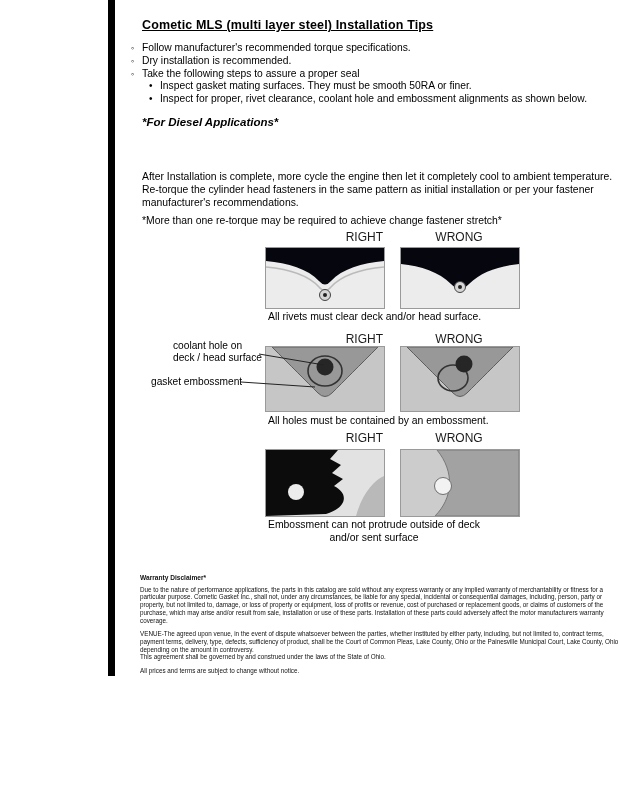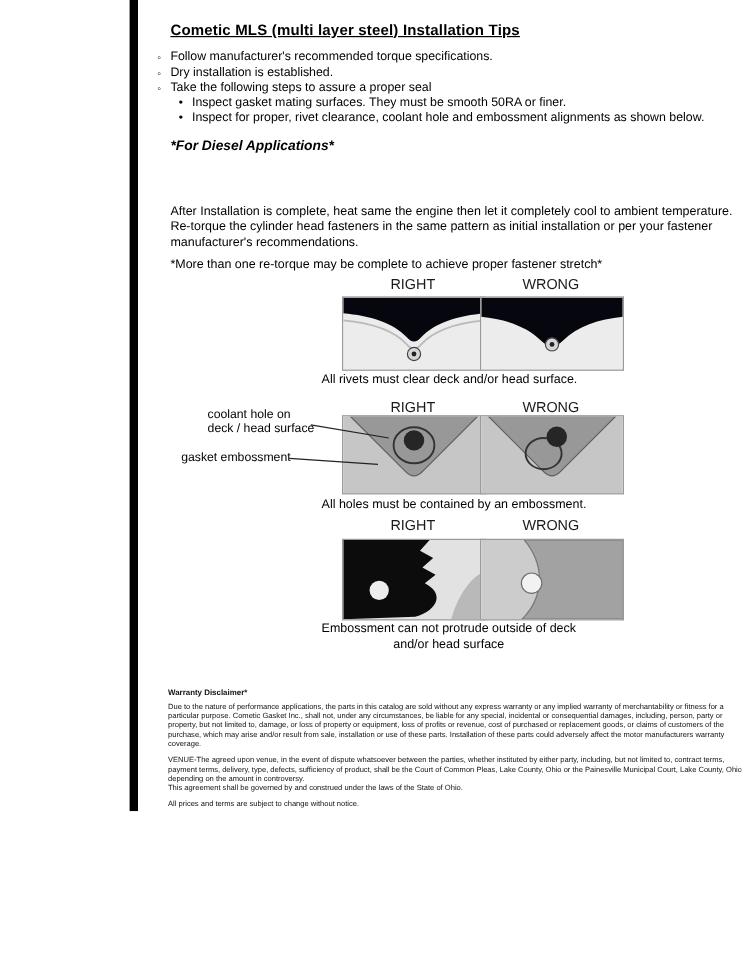--- a/index.html
+++ b/index.html
@@ -21,21 +21,21 @@
   .tip-row.l2 .m { font-size:10px; }
 
   .diesel-h { position:absolute; left:110px; top:116px; font-size:11.5px; font-weight:700;font-style:italic; }
   .para { position:absolute; left:110px; width:474px; font-size:10.4px; line-height:13px; }
   .diesel-p1 { top:134px; }
   .diesel-p2 { top:170px; }
   .diesel-note { top:214px; }
 
   .diagrams { position:absolute; left:95px; top:230px; width:500px; height:335px; }
   .hdr { position:absolute; width:118px; text-align:center; font-size:12px; color:#1a1a1a; }
-  .col-r { left:158px; } .col-w { left:273px; }
+  .col-r { left:138px;text-align:right; } .col-w { left:273px; }
   .r1h { top:0; } .r2h { top:102px; } .r3h { top:201px; }
   .panel { position:absolute; width:118px; border:1px solid #9a9a9a; background:#e8e8e8; overflow:hidden; }
   .panel svg { display:block; }
   .r1p { top:17px; height:60px; }
   .r2p { top:116px; height:64px; }
   .r3p { top:219px; height:66px; }
   .caption { position:absolute; left:141px; font-size:10.4px; line-height:12.5px; white-space:pre-line;text-align:center; }
   .cap1 { top:81px; } .cap2 { top:185px; } .cap3 { top:289px; }
   .lbl { position:absolute; font-size:10.2px; line-height:12px; white-space:pre-line; }
   .lbl-coolant { left:46px; top:110px; }
@@ -56,39 +56,39 @@
 
   <div class="title">Cometic MLS (multi layer steel) Installation Tips</div>
 
   <div class="tips">
     <div class="tip-row l1">
       <span class="m">◦</span>
       <span>Follow manufacturer's recommended torque specifications.</span>
     </div>
     <div class="tip-row l1">
       <span class="m">◦</span>
-      <span>Dry installation is established.</span>
+      <span>Dry installation is recommended.</span>
     </div>
     <div class="tip-row l1">
       <span class="m">◦</span>
       <span>Take the following steps to assure a proper seal</span>
     </div>
     <div class="tip-row l2">
       <span class="m">•</span>
       <span>Inspect gasket mating surfaces.  They must be smooth 50RA or finer.</span>
     </div>
     <div class="tip-row l2">
       <span class="m">•</span>
       <span>Inspect for proper, rivet clearance, coolant hole and embossment alignments as shown below.</span>
     </div>
   </div>
 
   <div class="diesel-h">*For Diesel Applications*</div>
-  <div class="para diesel-p2">After Installation is complete, heat same the engine then let it completely cool to ambient temperature. Re-torque the cylinder head fasteners in the same pattern as initial installation or per your fastener manufacturer's recommendations.</div>
-  <div class="para diesel-note">*More than one re-torque may be complete to achieve proper fastener stretch*</div>
+  <div class="para diesel-p2">After Installation is complete, more cycle the engine then let it completely cool to ambient temperature. Re-torque the cylinder head fasteners in the same pattern as initial installation or per your fastener manufacturer's recommendations.</div>
+  <div class="para diesel-note">*More than one re-torque may be required to achieve change fastener stretch*</div>
 
   <div class="diagrams">
 
     <div class="hdr col-r r1h">RIGHT</div>
     <div class="hdr col-w r1h">WRONG</div>
 
     <div class="panel col-r r1p">
       <svg width="118" height="60" viewBox="0 0 118 60">
         <rect width="118" height="60" fill="#ececec"></rect>
         <path d="M0,0 H118 V13 C96,15 76,21 65,33 Q59,40 53,33 C42,21 22,15 0,13 Z" fill="#06060e"></path>
@@ -150,21 +150,21 @@
       </svg>
     </div>
     <div class="panel col-w r3p">
       <svg width="118" height="66" viewBox="0 0 118 66">
         <rect width="118" height="66" fill="#cccccc"></rect>
         <path d="M36,0 H118 V66 H34 C52,48 54,22 36,0 Z" fill="#a2a2a2" stroke="#787878" stroke-width="1"></path>
         <circle cx="42" cy="36" r="8.5" fill="#f2f2f2" stroke="#6f6f6f" stroke-width="1"></circle>
       </svg>
     </div>
     <div class="caption cap3">Embossment can not protrude outside of deck
-and/or head surface</div>
+and/or sent surface</div>
   </div>
 
   <div class="legal">
     <div class="lh">Warranty Disclaimer*</div>
     <p>Due to the nature of performance applications, the parts in this catalog are sold without any express warranty or any implied warranty of merchantability or fitness for a particular purpose.  Cometic Gasket Inc., shall not, under any circumstances, be liable for any special, incidental or consequential damages, including, person, party or property, but not limited to, damage, or loss of property or equipment, loss of profits or revenue, cost of purchased or replacement goods, or claims of customers of the purchase, which may arise and/or result from sale, installation or use of these parts.  Installation of these parts could adversely affect the motor manufacturers warranty coverage.</p>
     <p>VENUE-The agreed upon venue, in the event of dispute whatsoever between the parties, whether instituted by either party, including, but not limited to, contract terms, payment terms, delivery, type, defects, sufficiency of product, shall be the Court of Common Pleas, Lake County, Ohio or the Painesville Municipal Court, Lake County, Ohio, depending on the amount in controversy.
 This agreement shall be governed by and construed under the laws of the State of Ohio.</p>
     <p>All prices and terms are subject to change without notice.</p>
     <p>Terms COD- Secured with a completed dealer/jobber application on File, COD-Company check with a current credit card number on file.  Open accounts may be established by well rated firms.  A credit application is available upon request.  Open accounts are due payable Net 30 days from date of invoice.  No statement will be sent.  If an account becomes 60 or more days past due, it is subject to being placed on credit hold.  No orders will be shipped or new orders accepted until past due balance is paid.  If an account becomes 90 or more days past due, it is subject to being placed for collections.  All costs of collection are the responsibility of the customer, including attorney fees, court costs, and other expenses of litigation.</p>
     <p>Returns- Authorized (RGA) must be obtained in advance on all returns.  A packing slip or invoice number must accompany the merchandise.  No returns after 30 days from invoice date.  All returns are subject to a 25% restocking charge.  All custom designed and custom manufactured gaskets are non-returnable.</p>

